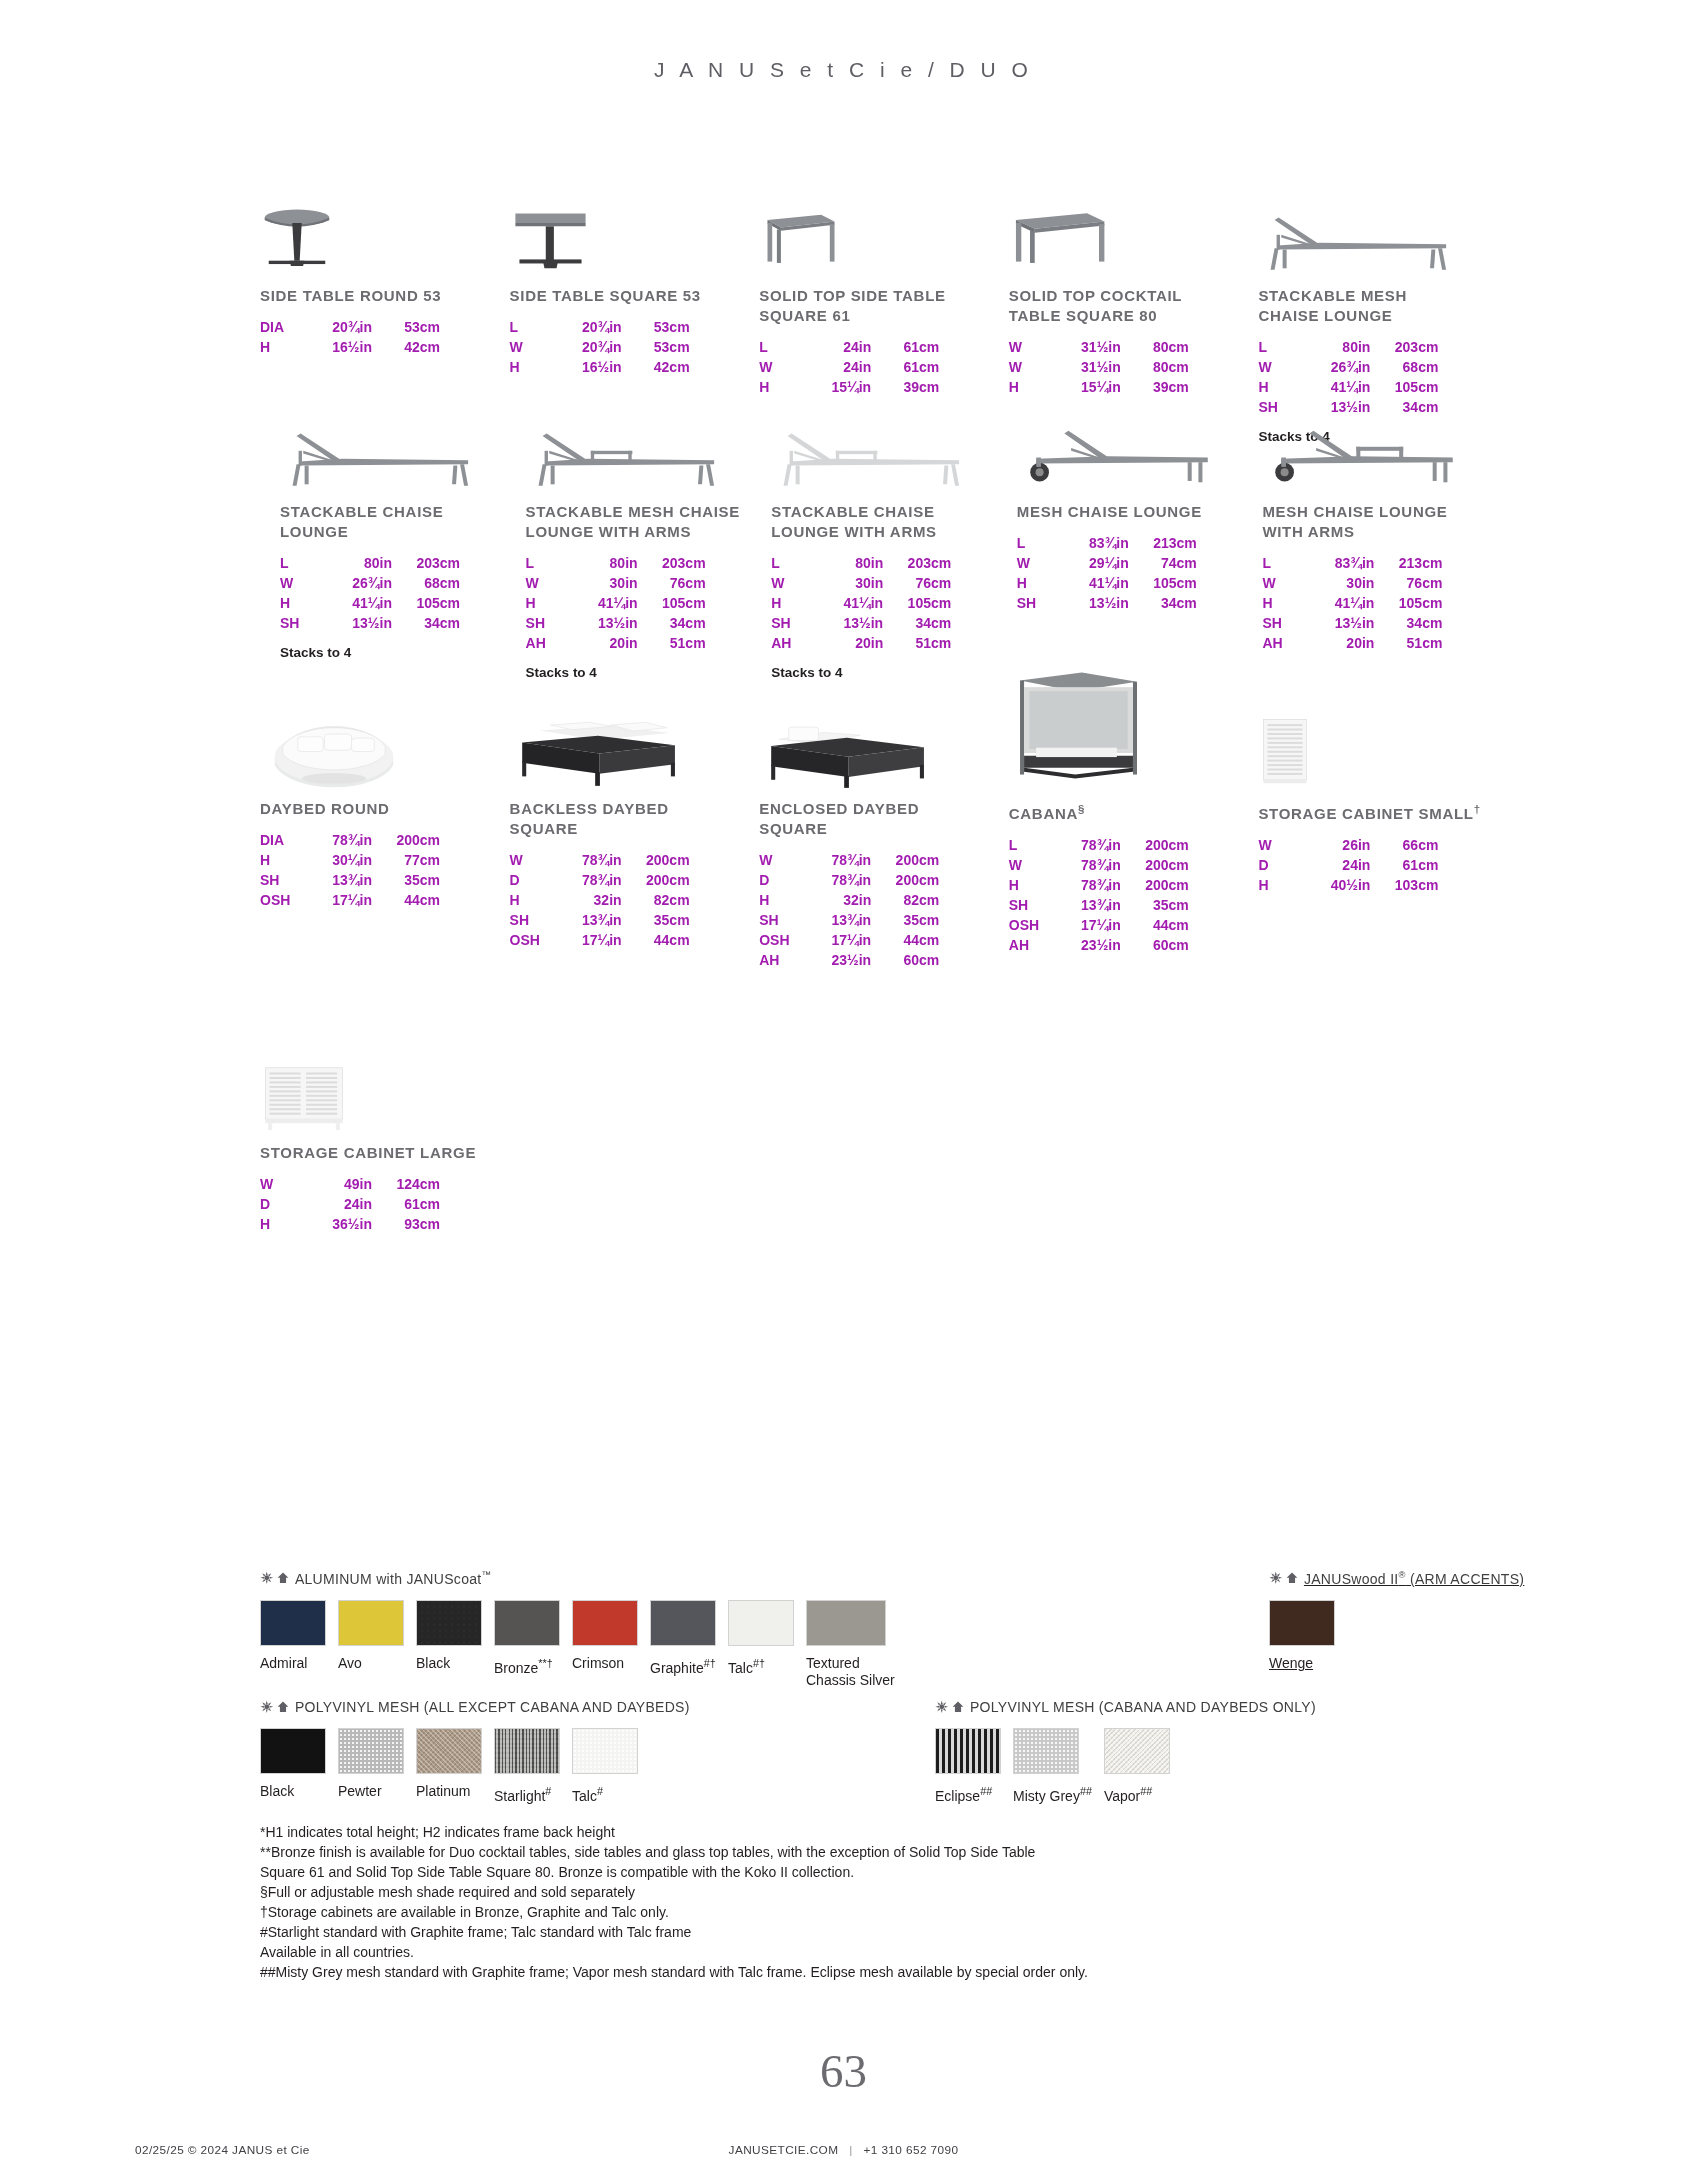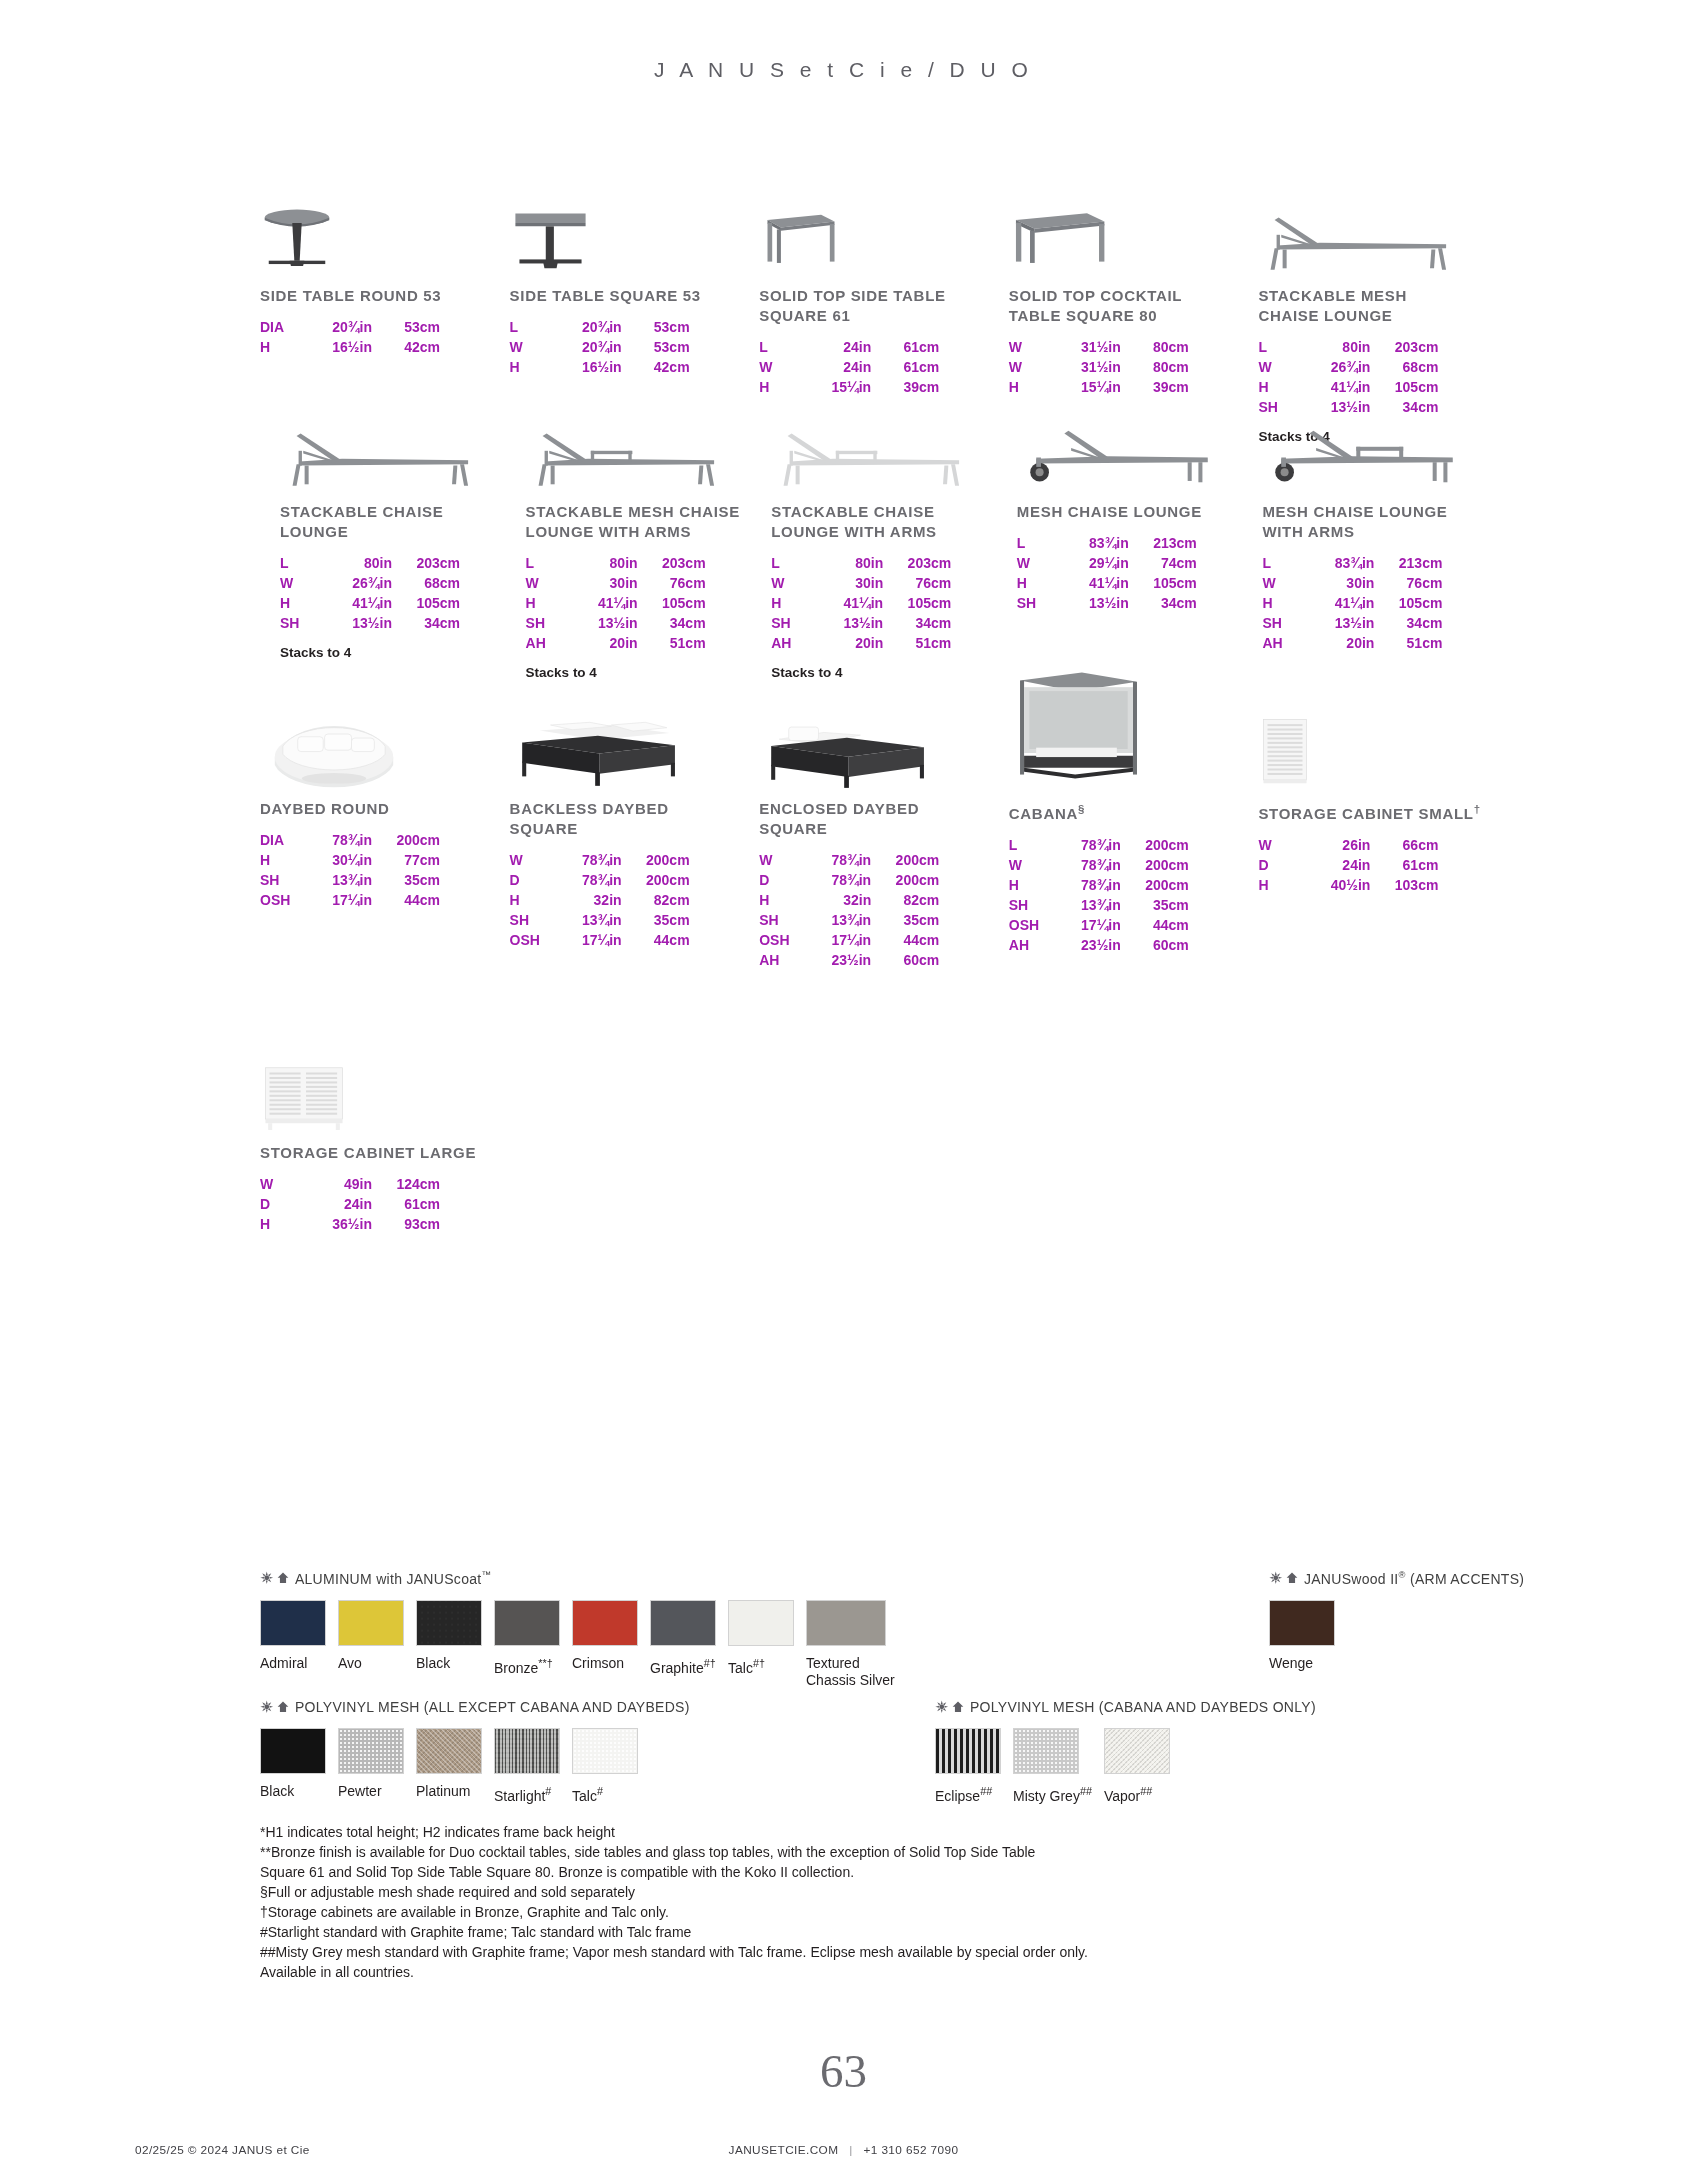--- a/index.html
+++ b/index.html
@@ -806,21 +806,21 @@
           <div class="chip" style="background-color:#f0f0ec;"></div>
           <div class="swatchlabel">Talc<sup>#†</sup></div>
         </div>
         <div class="swatch">
           <div class="chip wide" style="background-color:#9b9791;"></div>
           <div class="swatchlabel">Textured
 Chassis Silver</div>
         </div>
       </div>
     </div>
-    <div class="matgroup" style="left: 1009px; top: 0px;">
+    <div class="matgroup" style="left: 1009px; top: 0px; text-decoration: underline;">
       <div class="matheading">
         <span class="glyphs">
           <svg width="13.5" height="13.5" viewBox="0 0 20 20">
             <g fill="#5e5e64">
     <circle cx="10" cy="10" r="3.6"></circle>
     <polygon points="14.17663583956274,11.384092866710919 19.4,10 14.17663583956274,8.615907133289081"></polygon>
               <polygon points="11.974626072858364,13.932028976544801 16.646803743153548,16.646803743153548 13.932028976544801,11.974626072858364"></polygon>
               <polygon points="8.615907133289081,14.17663583956274 10,19.4 11.384092866710919,14.17663583956274"></polygon>
               <polygon points="6.067971023455199,11.974626072858365 3.353196256846454,16.646803743153548 8.025373927141636,13.932028976544801"></polygon>
               <polygon points="5.82336416043726,8.615907133289083 0.5999999999999996,10.000000000000002 5.82336416043726,11.384092866710919"></polygon>
@@ -926,22 +926,22 @@
     </div>
   </div>
 
 <div class="footnotes">
     <div>*H1 indicates total height; H2 indicates frame back height</div>
     <div>**Bronze finish is available for Duo cocktail tables, side tables and glass top tables, with the exception of Solid Top Side Table</div>
     <div>Square 61 and Solid Top Side Table Square 80. Bronze is compatible with the Koko II collection.</div>
     <div>§Full or adjustable mesh shade required and sold separately</div>
     <div>†Storage cabinets are available in Bronze, Graphite and Talc only.</div>
     <div>#Starlight standard with Graphite frame; Talc standard with Talc frame</div>
+    <div>Available in all countries.</div>
     <div>##Misty Grey mesh standard with Graphite frame; Vapor mesh standard with Talc frame. Eclipse mesh available by special order only.</div>
-    <div>Available in all countries.</div>
   </div>
 
 <div class="pageno">63</div>
 
 <div class="footer">
   <span class="left">02/25/25 © 2024 JANUS et Cie</span>
   <span class="right">
     <span>JANUSETCIE.COM</span>
     <span class="sep">|</span>
     <span>+1 310 652 7090</span>

